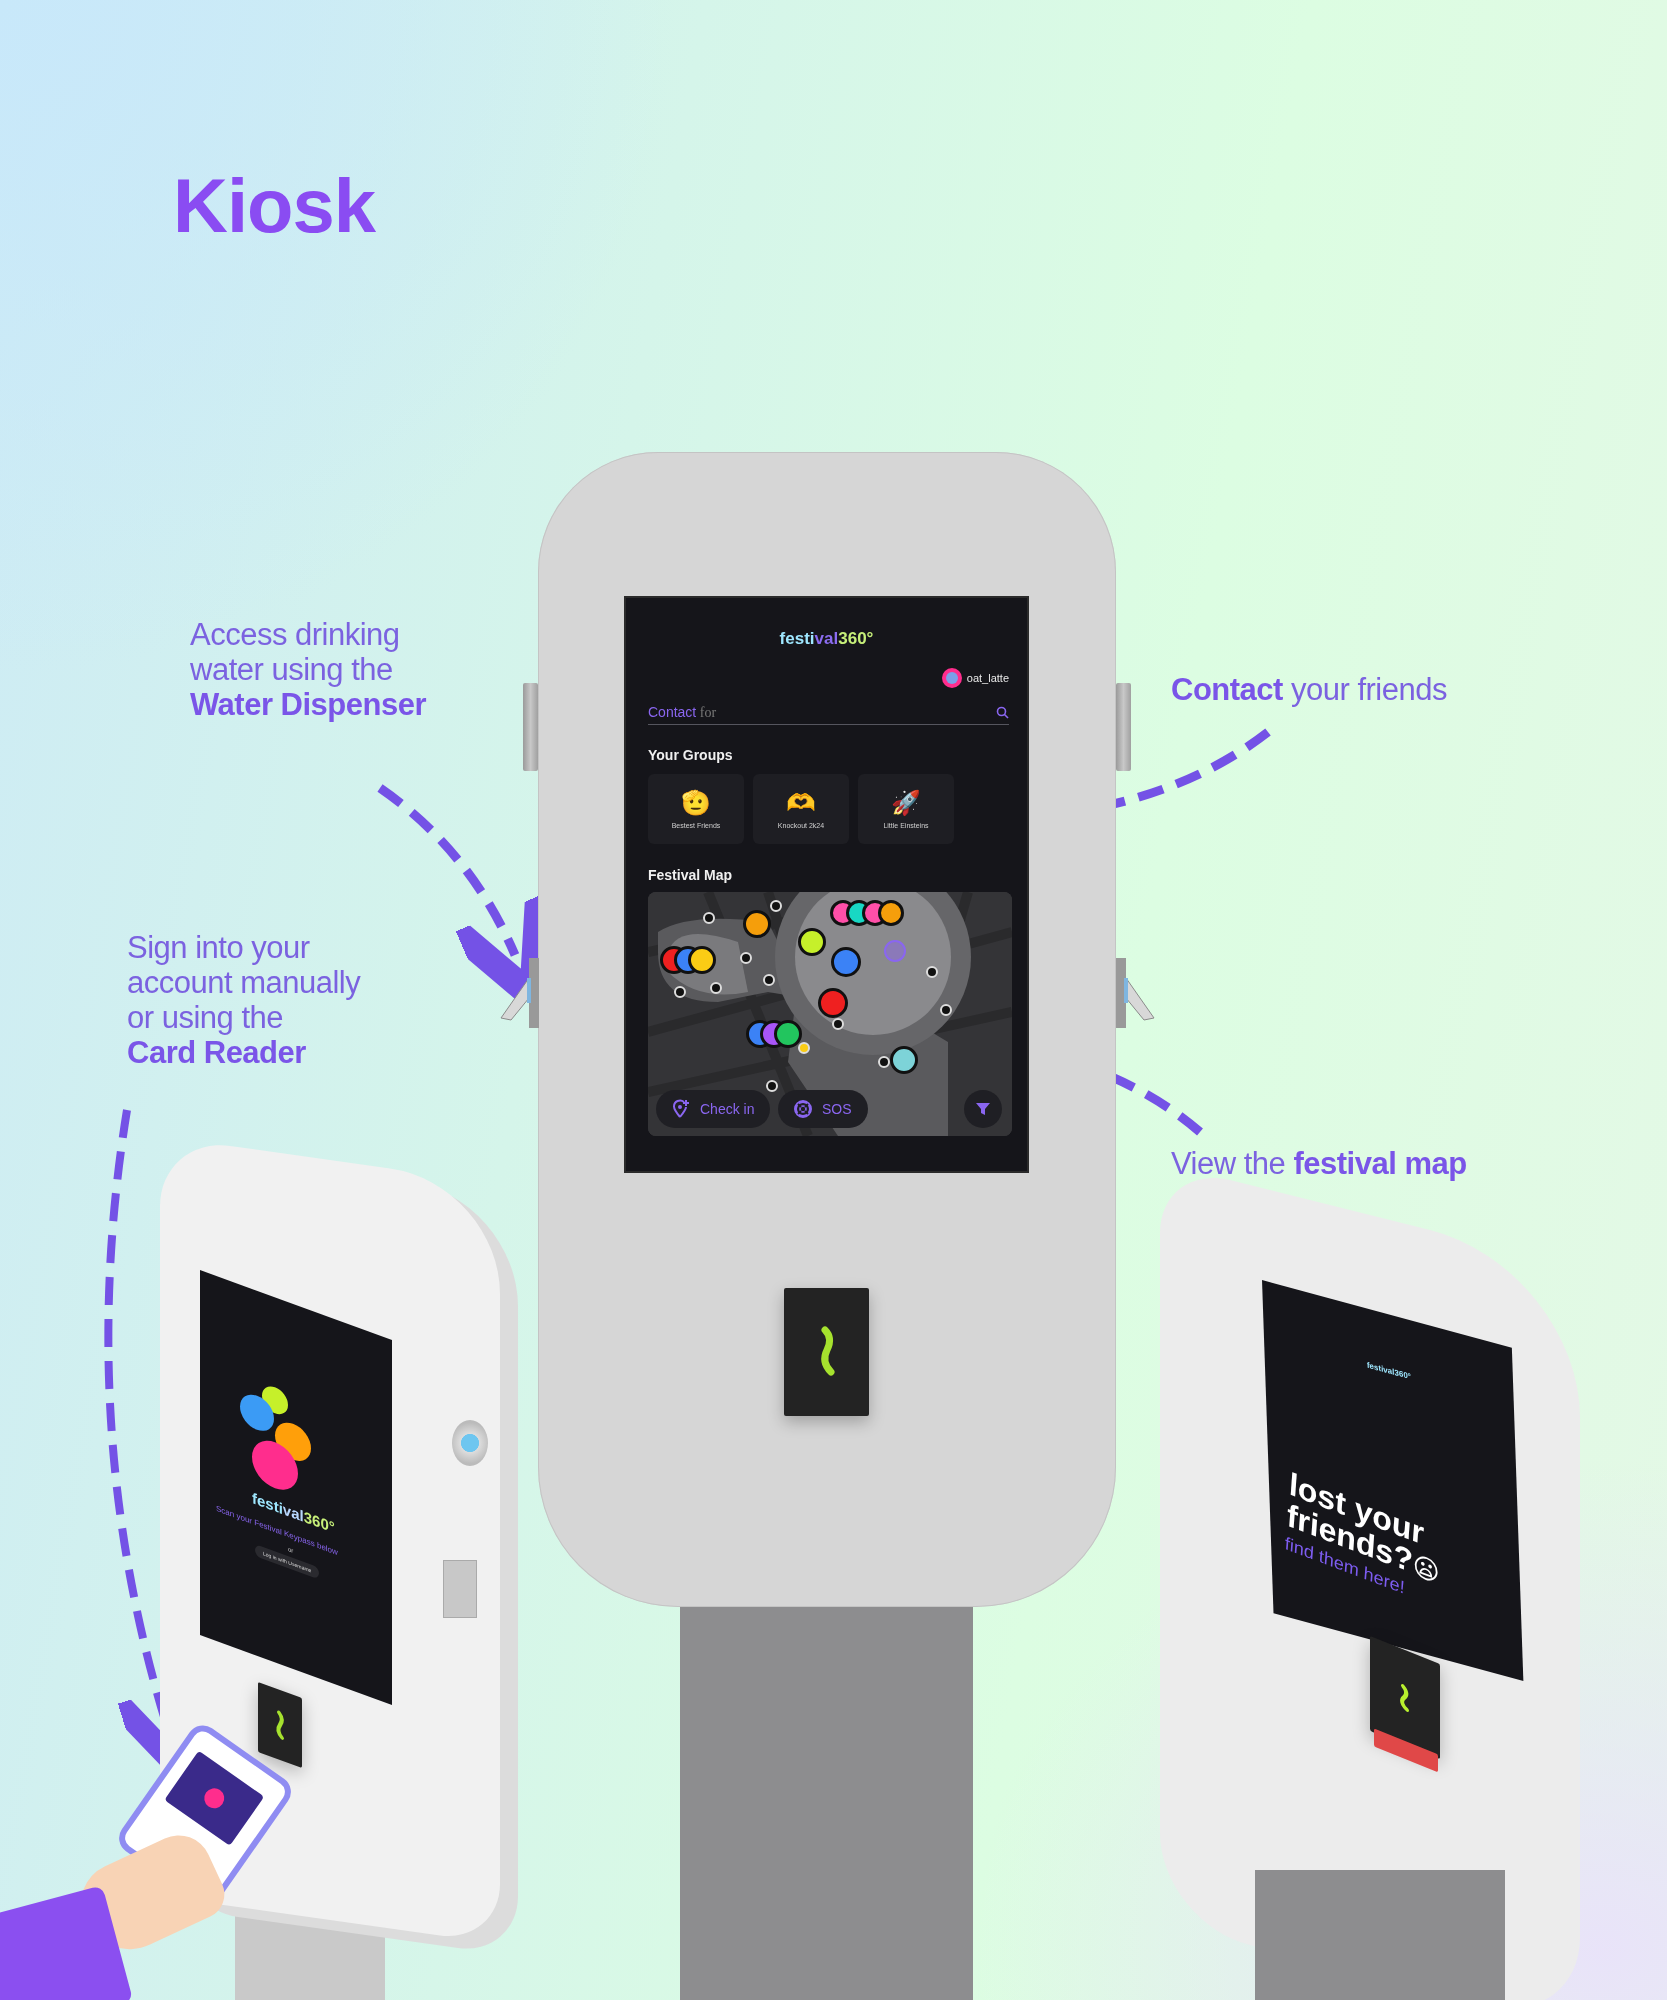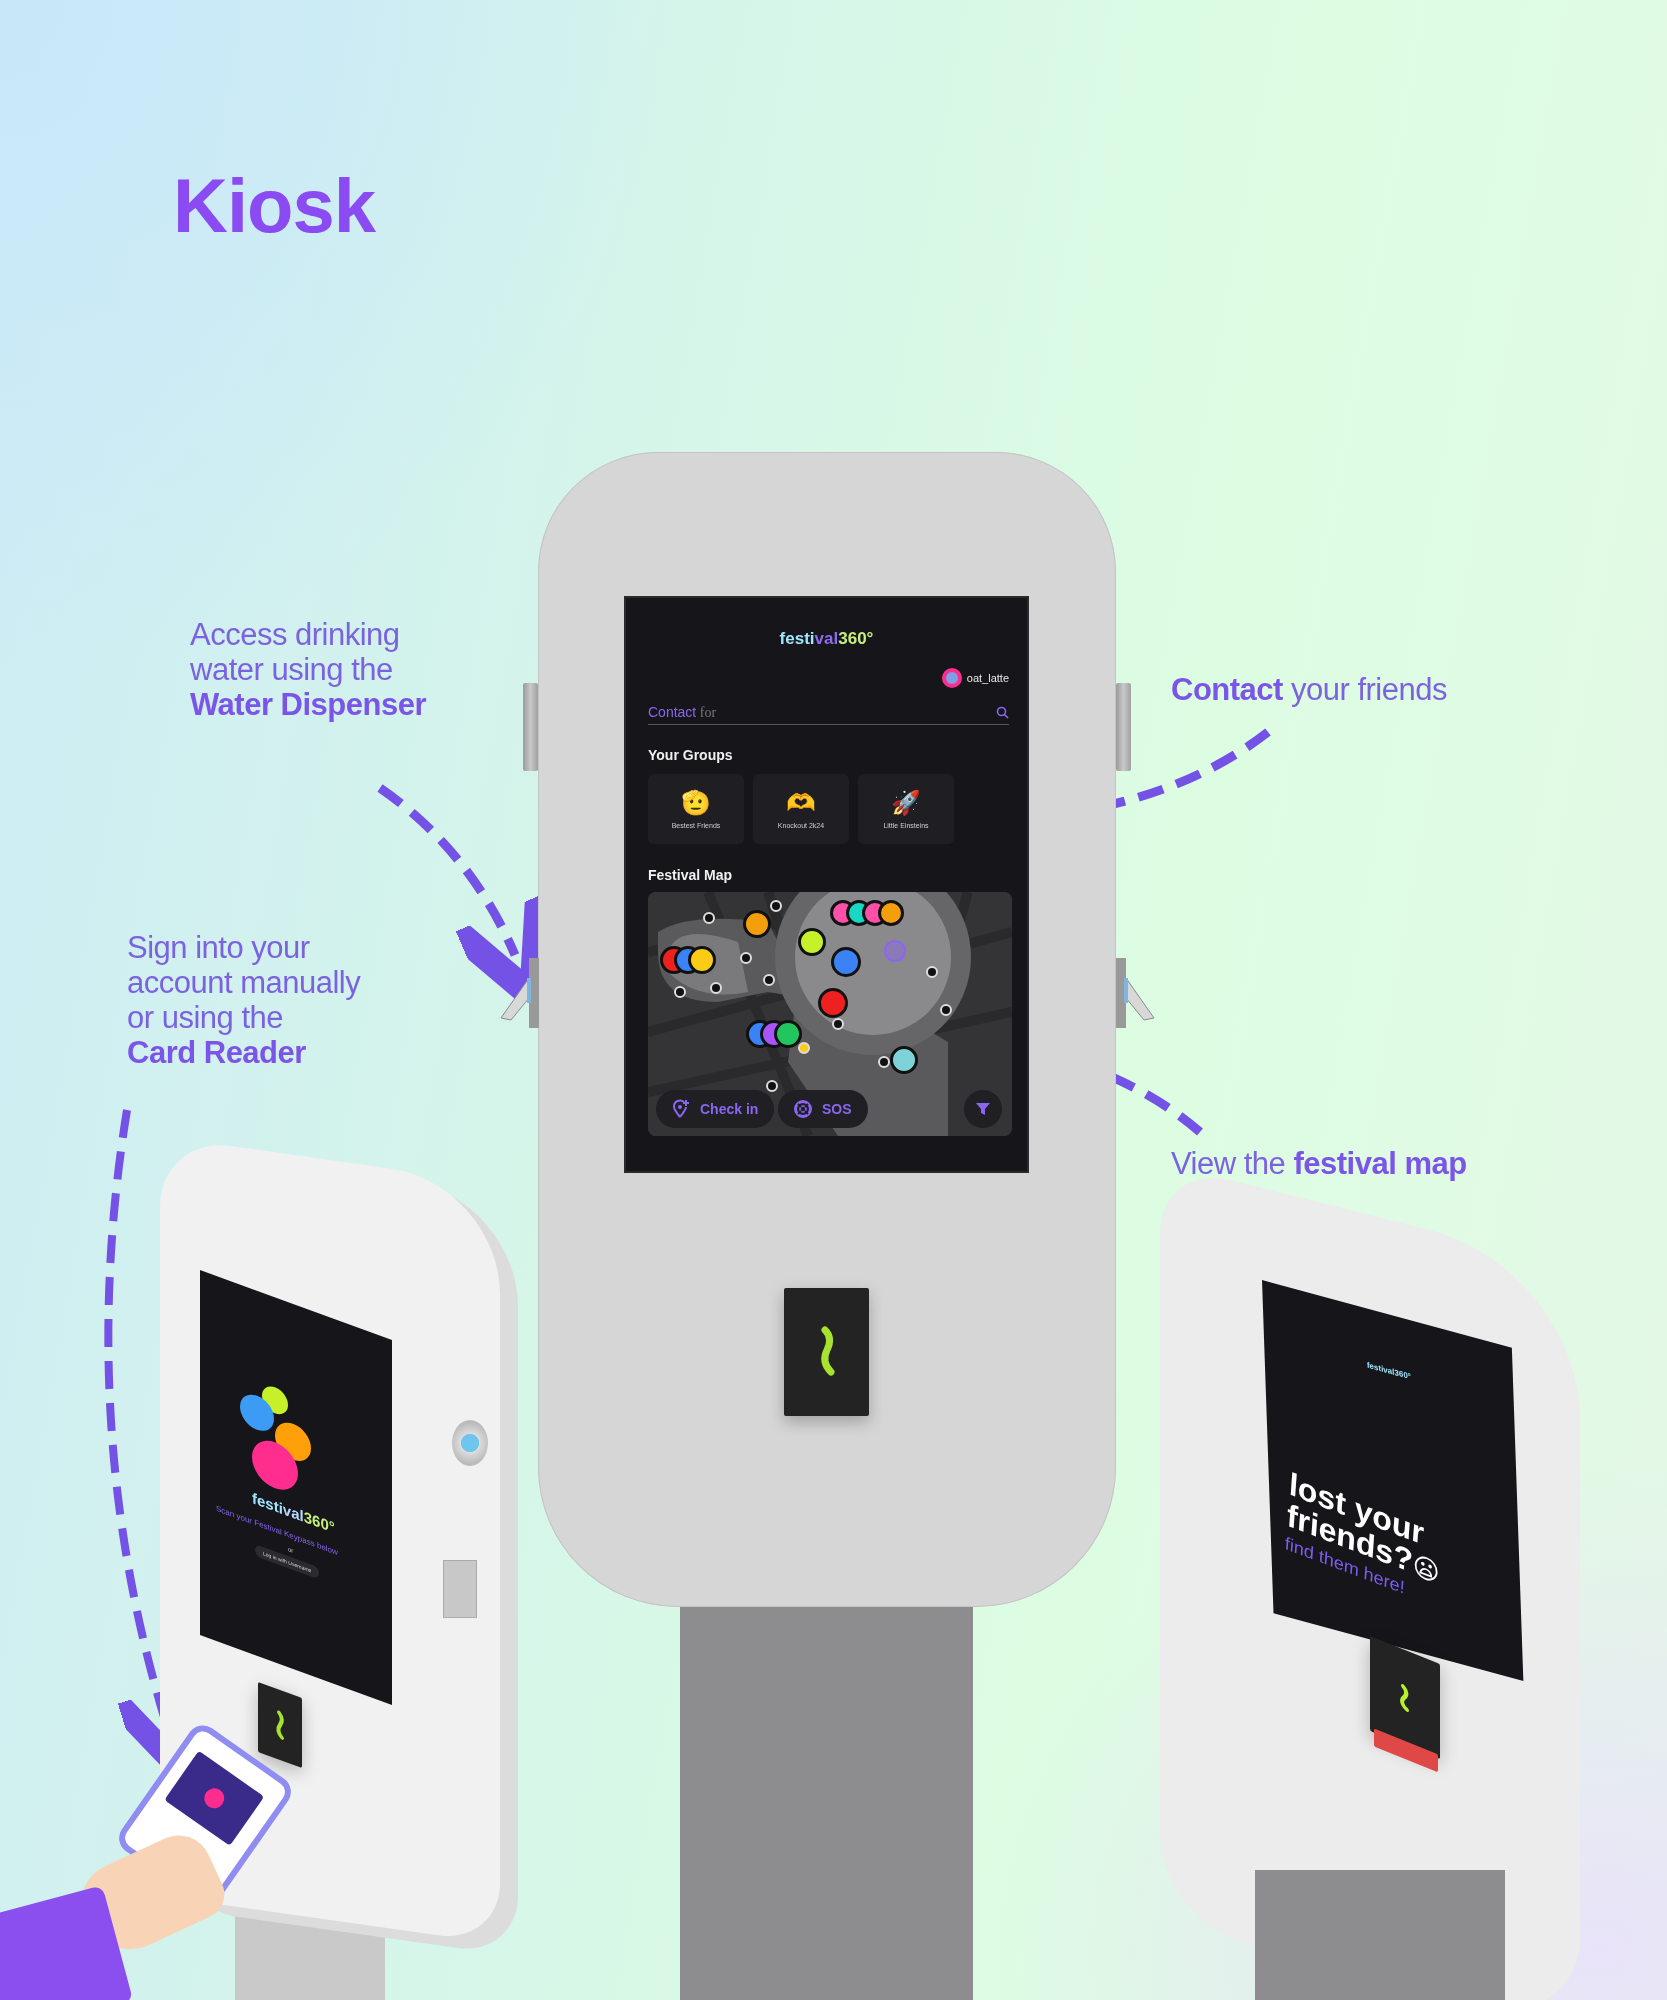--- a/index.html
+++ b/index.html
@@ -67,21 +67,21 @@
   .group .gname { font-size: 7px; color: #cfcfcf; }
 
   .map {
     position: absolute; left: 22px; top: 294px; width: 364px; height: 244px;
     border-radius: 8px; overflow: hidden; background: #3a3a3d;
   }
   .pin { position: absolute; border-radius: 50%; border: 3px solid #111; }
   .dot { position: absolute; width: 12px; height: 12px; border-radius: 50%; border: 2px solid #ddd; background: #111; }
   .mapbtn {
     position: absolute; bottom: 8px; height: 38px; border-radius: 19px; background: #1f1f24;
-    display: flex; align-items: center; gap: 10px; padding: 0 16px; color: #8a66f0; font-size: 14px; font-weight: 700;
+    display: flex; align-items: center; gap: 10px; padding: 0 16px; color: #8a66f0; font-size: 14px; font-weight: 400;
   }
   .filter-btn {
     position: absolute; right: 10px; bottom: 8px; width: 38px; height: 38px; border-radius: 50%;
     background: #1f1f24; display:flex; align-items:center; justify-content:center;
   }
 
   .reader {
     background: #232323; border-radius: 2px;
     display:flex; align-items:center; justify-content:center;
     box-shadow: 0 6px 16px rgba(0,0,0,0.25);

